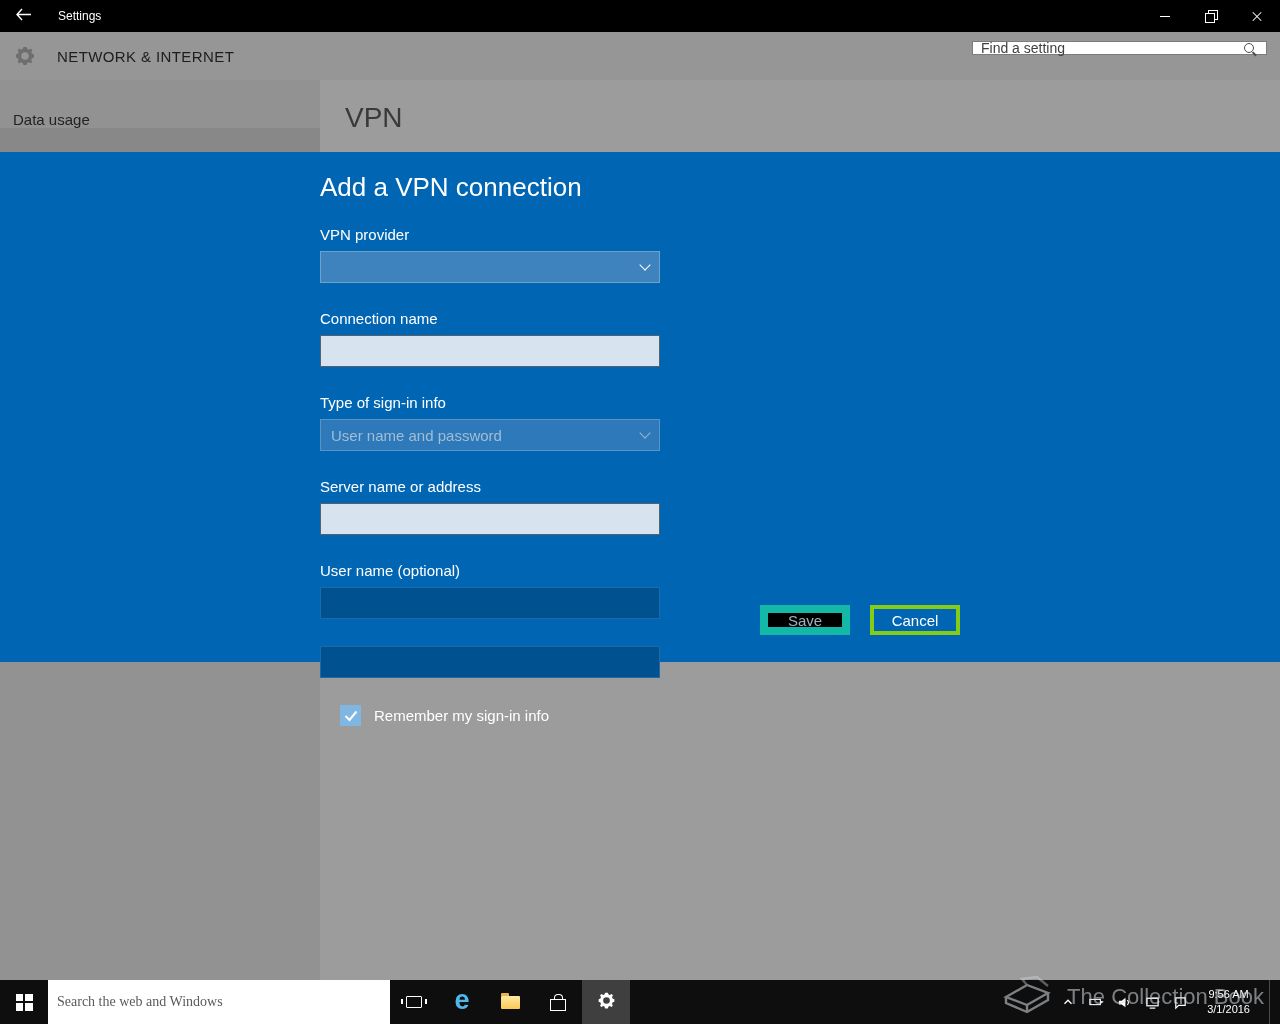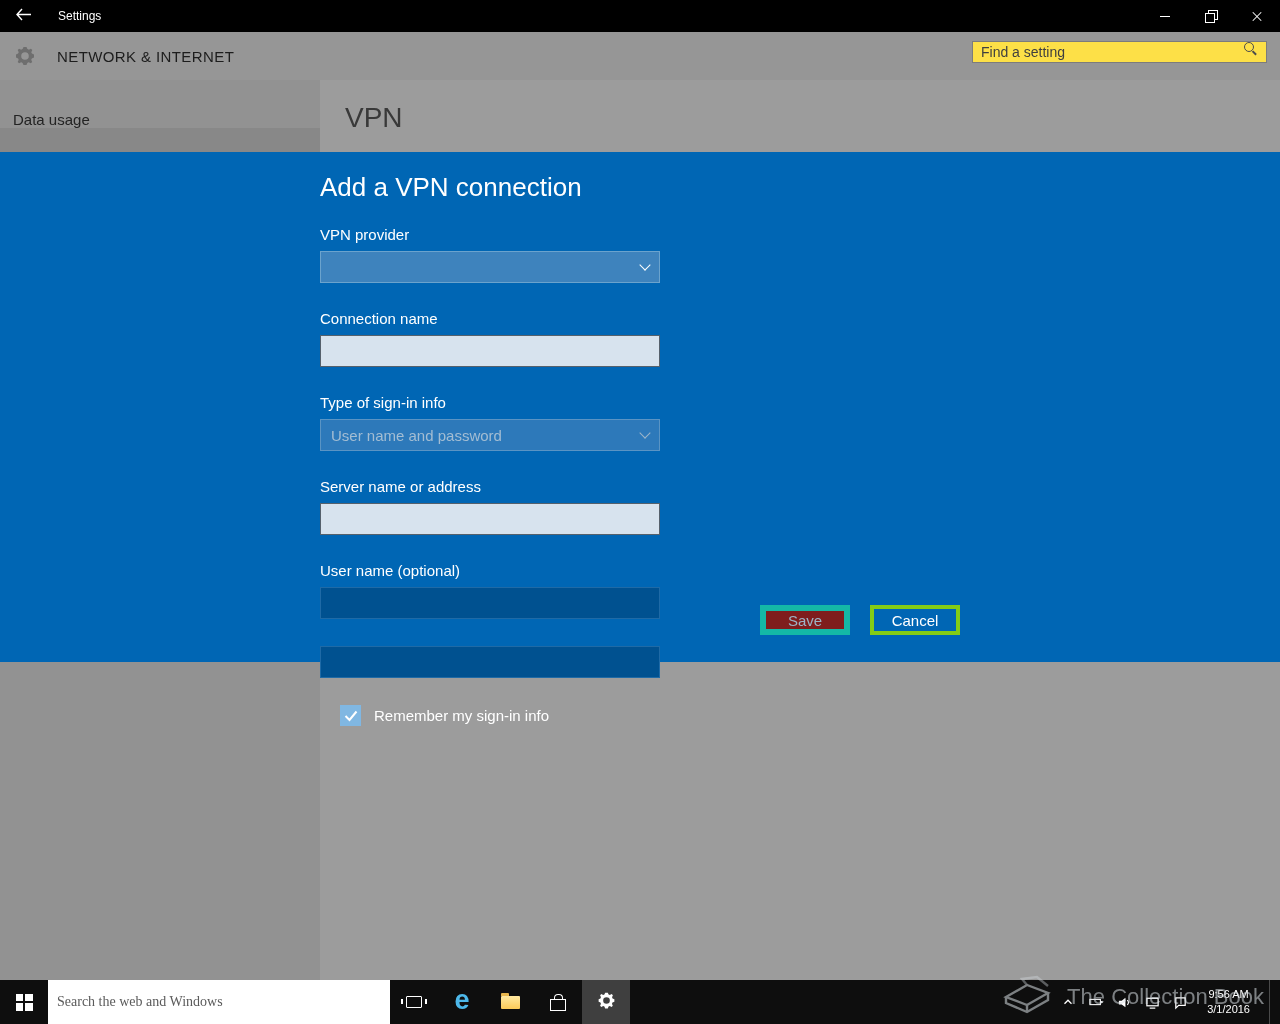--- a/index.html
+++ b/index.html
@@ -22,21 +22,21 @@
   .restore-glyph::after { content:""; position:absolute; bottom:0; left:0; width:8px; height:8px; border:1px solid #fff; background:#000; }
   .close-glyph { position:relative; width:12px; height:12px; display:block; }
   .close-glyph::before, .close-glyph::after { content:""; position:absolute; top:5.5px; left:0; width:12px; height:1px; background:#fff; }
   .close-glyph::before { transform:rotate(45deg); }
   .close-glyph::after { transform:rotate(-45deg); }
 
   
   .app-header { position:absolute; top:32px; left:0; right:0; height:48px; background:#969696; display:flex; align-items:center; z-index:2; }
   .gear-wrap { width:24px; height:24px; margin-left:13px; }
   .app-header .app-title { font-size:15px; color:#1d1d1d; margin-left:20px; letter-spacing:0.4px; }
-  .find-box { position:absolute; right:13px; top:9px; width:295px; height:22px; background:#fde047; border:1px solid #7c7c7c; display:flex; }
+  .find-box { position:absolute; right:13px; top:9px; width:295px; height:14px; background:#ffffff; border:1px solid #7c7c7c; display:flex; align-items:center; }
   .find-box input { flex:1; border:none; outline:none; background:transparent; font-size:14px; color:#3f3f3f; padding:0 8px; font-family:inherit; }
   .find-box input::placeholder { color:#3f3f3f; opacity:1; }
   .magnifier { width:10px; height:10px; border:1.5px solid #4c4c4c; border-radius:50%; position:relative; margin-right:12px; flex:0 0 auto; }
   .magnifier::after { content:""; position:absolute; width:5px; height:1.5px; background:#4c4c4c; transform:rotate(45deg); right:-4px; bottom:-2px; }
 
   
   .sidebar { position:absolute; top:80px; left:0; width:320px; bottom:44px; background:#929292; z-index:1; }
   .sidebar-item { height:40px; display:flex; align-items:flex-end; padding-left:13px; font-size:15px; color:#232323; }
   .sidebar-item:first-child { margin-top:8px; }
   .sidebar-item.selected { background:#888; }
@@ -55,21 +55,21 @@
   .selectbox.enabled { background:#3e83bd; border:1px solid #6ba3cd; }
   .selectbox.disabled { background:#2d79ba; border:1px solid #5a94c4; color:#a3bdd3; }
   .selectbox .sel-value { flex:1; white-space:nowrap; overflow:hidden; }
   .chev { width:8px; height:8px; border-right:1.5px solid #fff; border-bottom:1.5px solid #fff; transform:rotate(45deg); margin-top:-4px; flex:0 0 auto; }
   .selectbox.disabled .chev { border-color:#9db6c9; }
   .check-row { display:flex; align-items:center; gap:13px; margin-top:26px;padding-left:20px; }
   .checkbox { width:21px; height:21px; background:#80b7e2; display:flex; align-items:center; justify-content:center; flex:0 0 auto; }
   .check-label { font-size:15px; color:#fff; }
   .dialog-buttons { position:absolute; left:760px; bottom:27px; display:flex; gap:20px; }
   .btn { width:90px; height:30px; font-size:15px; font-family:inherit; display:flex; align-items:center; justify-content:center; }
-  .btn.save { background:#7f1d1d; border:6px solid #14b8a6; color:#9db3c5; }
+  .btn.save { background:#000000; border:8px solid #14b8a6; color:#9db3c5; }
   .btn.cancel { background:transparent; border:4px solid #84cc16; color:#fff; }
 
   
   .taskbar { position:absolute; left:0; right:0; bottom:0; height:44px; background:#0e0e0e; display:flex; align-items:stretch; z-index:10; }
   .tb-btn { width:48px; display:flex; align-items:center; justify-content:center; }
   .win-logo { width:17px; height:17px; display:grid; grid-template-columns:1fr 1fr; grid-template-rows:1fr 1fr; gap:2px; }
   .win-logo span { background:#fff; }
   .tb-search { width:342px; background:#fff; display:flex; align-items:center; }
   .tb-search input { flex:1; border:none; outline:none; font-size:14px; color:#c2410c; padding:0 9px; font-family:Liberation Serif, serif; background:transparent; }
   .tb-search input::placeholder { color:#5a5a5a; opacity:1; }

